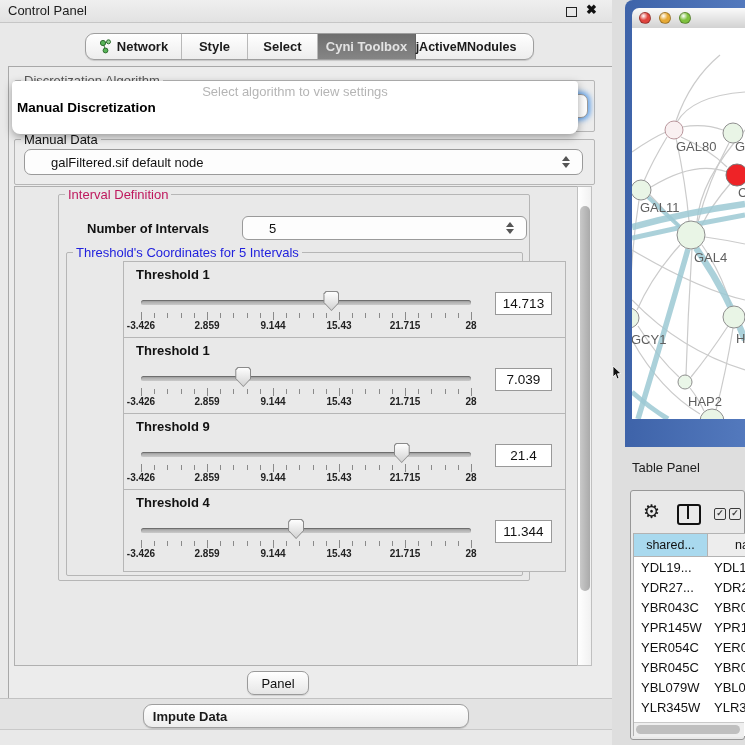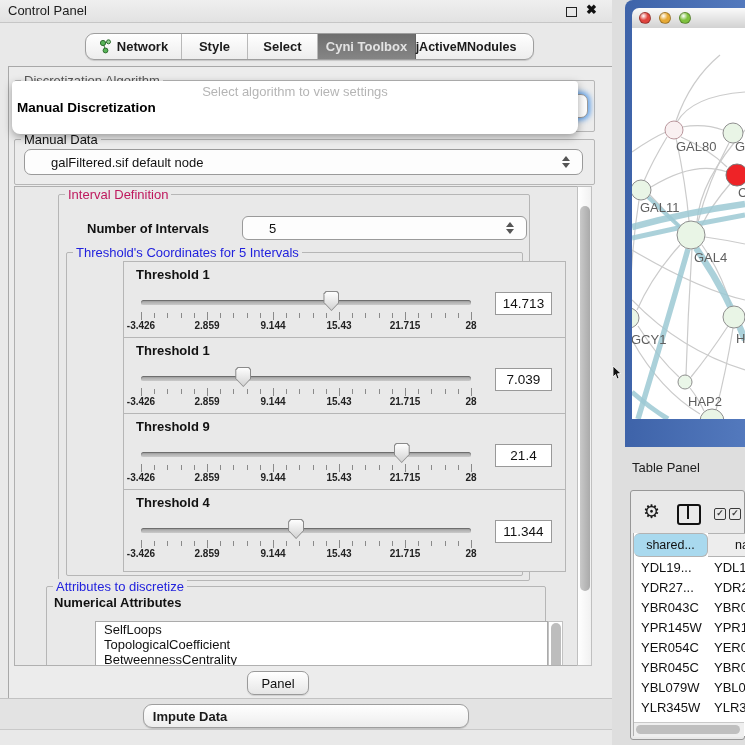--- a/index.html
+++ b/index.html
@@ -89,21 +89,21 @@
   #gear-ic{left:643px;top:500px;font-size:19px;color:#1a1a1a;font-family:"DejaVu Sans",sans-serif;}
   #split-ic{left:677px;top:504px;width:20px;height:17px;border:2px solid #111;border-radius:3px;}
   #split-ic i{position:absolute;left:8px;top:0;width:2px;height:13px;background:#111;display:block;}
   .cbx{position:absolute;top:508px;width:10px;height:10px;border:1.5px solid #3a3a3a;border-radius:2px;
     font-size:9px;line-height:9px;text-align:center;color:#3a3a3a;font-weight:700;}
   #tp-table{left:633px;top:533px;width:112px;height:203px;background:#fff;overflow:hidden;
     border-left:1px solid #b0b0b0;font-size:13px;}
   #tp-header{position:absolute;left:0;top:0;width:200px;height:24px;display:flex;}
   .hcell{box-sizing:border-box;border:1px solid #b3b3b3;border-left:none;display:flex;
     align-items:center;justify-content:center;font-size:12.5px;background:#ededed;}
-  .hcell.selcol{background:#a9d9ee;border-radius:6px;}
+  .hcell.selcol{background:#a9d9ee;}
   .trow{position:absolute;left:0;width:200px;height:20px;display:flex;align-items:center;}
   .tc1{width:74px;padding-left:7px;box-sizing:border-box;}
   .tc2{padding-left:6px;}
   #hscroll{left:634px;top:722px;width:110px;height:14px;background:#efefef;border-top:1px solid #c9c9c9;}
   #hthumb{left:2px;top:2px;width:104px;height:9px;border-radius:5px;background:#bfbfbf;}
   #cursor{left:612px;top:366px;}
   .nolist{margin:0;padding:0;list-style:none;}
 </style>
 </head>
 <body>
@@ -338,32 +338,20 @@
               <span class="ticklab" style="left: 347px;">28</span>
               <div class="thumb" style="left: 164.098px;">
                 <i></i>
               </div>
               <div class="valbox">11.344</div>
             </div>
           </div>
       </div>
     </div>
 
-    <div class="abs group" style="left:31px;top:399px;width:498px;height:95px;">
-      <span class="gtitle" style="color:#2222dd;background:#e9e9e9;">Attributes to discretize</span>
-      <div class="abs" style="left:7px;top:8px;font-size:13px;font-weight:700;">Numerical Attributes</div>
-      <div class="abs" id="attr-list">
-          <div>SelfLoops</div>
-          <div>TopologicalCoefficient</div>
-          <div>BetweennessCentrality</div>
-        </div>
-      <div class="abs" id="attr-scroll">
-          <div class="abs" id="attr-thumb"></div>
-        </div>
-    </div>
   </div>
   <div class="abs" id="vscroll">
     <div class="abs" id="vthumb"></div>
   </div>
 
   <div class="abs" id="apply-btn">
       <span>Panel</span>
     </div>
 
   <div class="abs" id="bottom-strip"></div>

